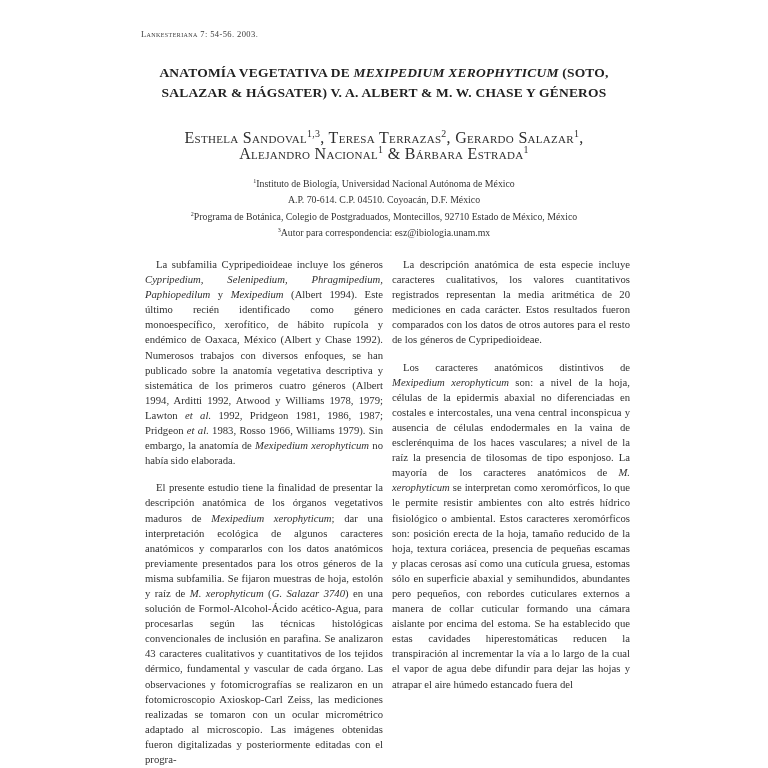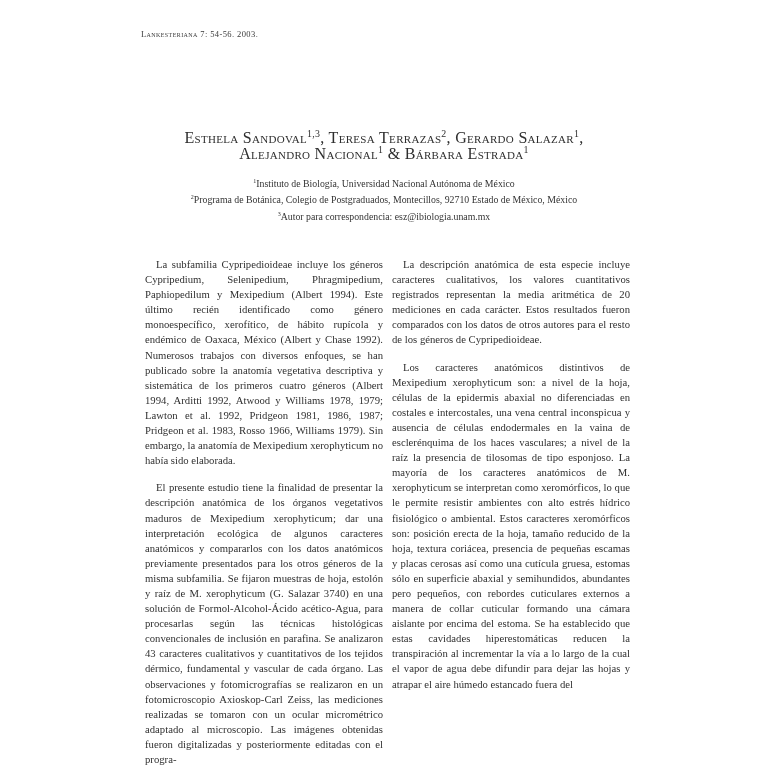--- a/index.html
+++ b/index.html
@@ -89,39 +89,42 @@
     width: 238px;
     text-align: justify;
     font-size: 10.7px;
     line-height: 15.1px;
     color: #303030;
   }
   .body-par {
     margin: 0 0 12px 0;
   }
   .body-par.indent { text-indent: 11px; }
-  .it { }
+  .it { font-style: italic; }
 </style>
 </head>
 <body>
 
 <div class="page">
 
   <div class="journal-header">Lankesteriana 7: 54-56. 2003.</div>
 
   <div class="title-block">
+      <div class="title-line"><span>ANATOMÍA VEGETATIVA DE </span><span class="it">MEXIPEDIUM XEROPHYTICUM</span><span> (SOTO,</span></div>
+      <div class="title-line"><span>SALAZAR &amp; HÁGSATER) V. A. ALBERT &amp; M. W. CHASE Y GÉNEROS</span></div>
     </div>
 
   <div class="authors-block">
       <div class="author-line"><span>Esthela Sandoval</span><sup>1,3</sup><span>, Teresa Terrazas</span><sup>2</sup><span>, Gerardo Salazar</span><sup>1</sup><span>,</span></div>
       <div class="author-line"><span>Alejandro Nacional</span><sup>1</sup><span> &amp; Bárbara Estrada</span><sup>1</sup></div>
     </div>
 
   <div class="affiliations-block">
       <div class="aff-line"><sup>1</sup><span>Instituto de Biología, Universidad Nacional Autónoma de México</span></div>
+      <div class="aff-line"><span>A.P. 70-614. C.P. 04510. Coyoacán, D.F. México</span></div>
       <div class="aff-line"><sup>2</sup><span>Programa de Botánica, Colegio de Postgraduados, Montecillos, 92710 Estado de México, México</span></div>
       <div class="aff-line"><sup>3</sup><span>Autor para correspondencia: esz@ibiologia.unam.mx</span></div>
     </div>
 
   <div class="columns">
     <div class="col">
         <p class="body-par indent"><span>La subfamilia Cypripedioideae incluye los géneros </span><span class="it">Cypripedium, Selenipedium, Phragmipedium, Paphiopedilum</span><span> y </span><span class="it">Mexipedium</span><span> (Albert 1994). Este último recién identificado como género monoespecífico, xerofítico, de hábito rupícola y endémico de Oaxaca, México (Albert y Chase 1992). Numerosos trabajos con diversos enfoques, se han publicado sobre la anatomía vegetativa descriptiva y sistemática de los primeros cuatro géneros (Albert 1994, Arditti 1992, Atwood y Williams 1978, 1979; Lawton </span><span class="it">et al.</span><span> 1992, Pridgeon 1981, 1986, 1987; Pridgeon </span><span class="it">et al.</span><span> 1983, Rosso 1966, Williams 1979). Sin embargo, la anatomía de </span><span class="it">Mexipedium xerophyticum</span><span> no había sido elaborada.</span></p>
         <p class="body-par indent"><span>El presente estudio tiene la finalidad de presentar la descripción anatómica de los órganos vegetativos maduros de </span><span class="it">Mexipedium xerophyticum</span><span>; dar una interpretación ecológica de algunos caracteres anatómicos y compararlos con los datos anatómicos previamente presentados para los otros géneros de la misma subfamilia. Se fijaron muestras de hoja, estolón y raíz de </span><span class="it">M. xerophyticum</span><span> (</span><span class="it">G. Salazar 3740</span><span>) en una solución de Formol-Alcohol-Ácido acético-Agua, para procesarlas según las técnicas histológicas convencionales de inclusión en parafina. Se analizaron 43 caracteres cualitativos y cuantitativos de los tejidos dérmico, fundamental y vascular de cada órgano. Las observaciones y fotomicrografías se realizaron en un fotomicroscopio Axioskop-Carl Zeiss, las mediciones realizadas se tomaron con un ocular micrométrico adaptado al microscopio. Las imágenes obtenidas fueron digitalizadas y posteriormente editadas con el progra-</span></p>
       </div>
     <div class="col">

